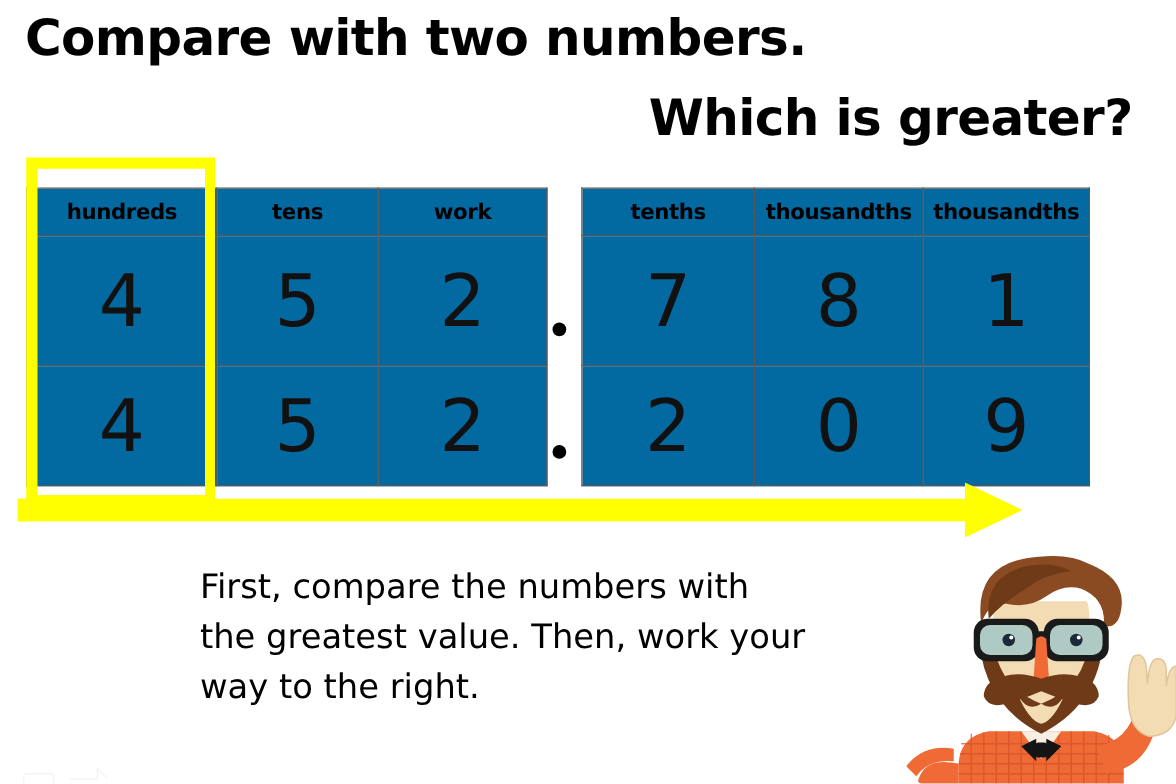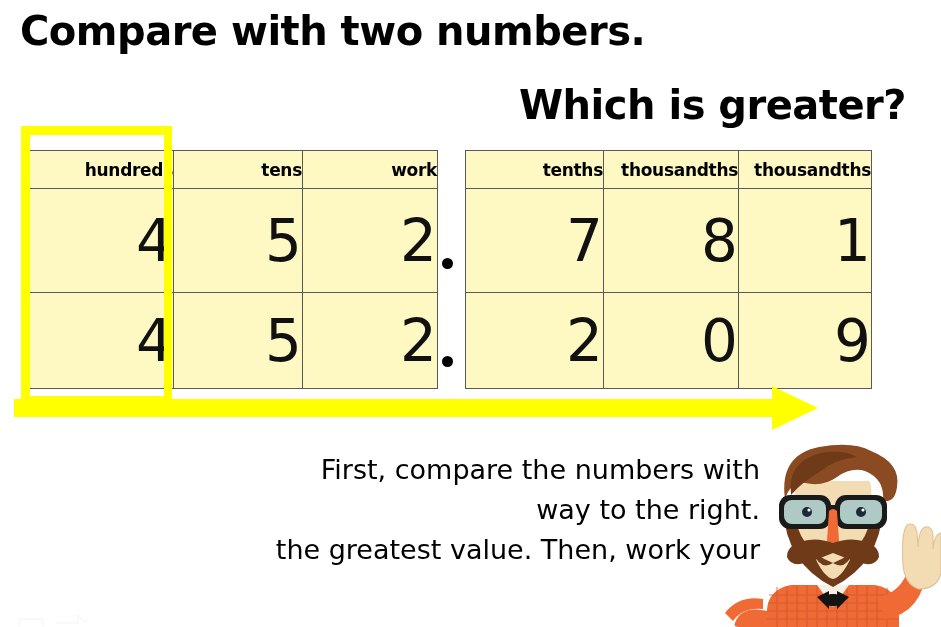--- a/index.html
+++ b/index.html
@@ -27,38 +27,37 @@
   }
   #title-line-1 {
     left: 20px;
     top: 8px;
     font-size: 40px;
   }
   #title-line-2 {
     left: 519px;
     top: 72px;
     font-size: 40px;
-    margin-top: 10px;
   }
 
   
   .pv-table {
     position: absolute;
     border-collapse: collapse;
     table-layout: fixed;
   }
   #whole-table { left: 21px;  top: 150px; }
   #decimal-table { left: 465px; top: 150px; }
 
   .pv-table td {
     border: 1.5px solid #595959;
     padding: 0;
-    text-align: right;
+    text-align: center;
     vertical-align: middle;
-    background: #fef9c3;
+    background: #0369a1;
   }
 
   .pv-head {
     height: 37px;
     font-size: 17px;
     font-weight: 700;
     color: #000000;
     font-family: "DejaVu Sans", sans-serif;
     letter-spacing: -0.3px;
   }
@@ -121,21 +120,21 @@
     width: 818px;
     height: 44px;
   }
 
   
   #caption {
     position: absolute;
     left: 160px;
     top: 450px;
     width: 600px;
-    text-align: right;
+    text-align: left;
     font-family: "DejaVu Sans", sans-serif;
     font-size: 27px;
     font-weight: 400;
     line-height: 1.48;
     color: #000000;
   }
   #caption span { display: block; }
 
   
   #mascot {
@@ -208,22 +207,22 @@
 
 <div id="highlight-box"></div>
 
 <svg id="direction-arrow" viewBox="0 0 818 44">
   <path d="M 0 13 L 758 13 L 758 0 L 804 22 L 758 44 L 758 31 L 0 31 Z" fill="#ffff00"></path>
   <rect x="0" y="13" width="14" height="18" fill="#ffff00"></rect>
 </svg>
 
 <div id="caption">
   <span>First, compare the numbers with</span>
+  <span>the greatest value. Then, work your</span>
   <span>way to the right.</span>
-  <span>the greatest value. Then, work your</span>
 </div>
 
 <svg id="mascot" viewBox="0 0 216 190">
 
   <path d="M 42 190 L 42 172 Q 44 152 66 148 L 150 148 Q 172 152 174 172 L 174 190 Z" fill="#ef6a35"></path>
 
   <g stroke="#d2552a" stroke-width="1.1" opacity="0.75">
     <line x1="52" y1="150" x2="52" y2="190"></line>
     <line x1="62" y1="149" x2="62" y2="190"></line>
     <line x1="72" y1="148" x2="72" y2="190"></line>

